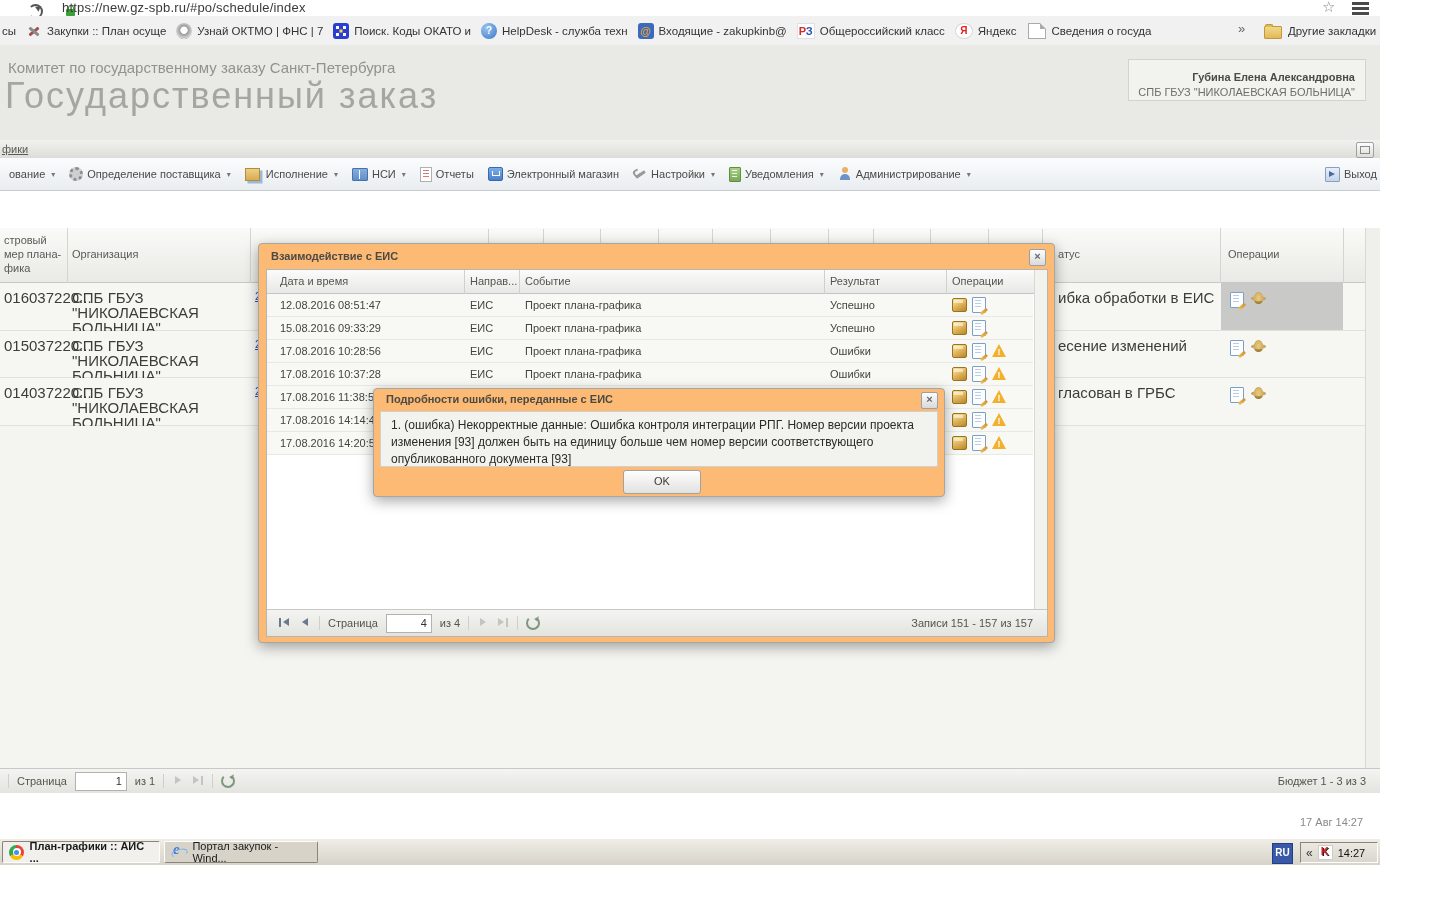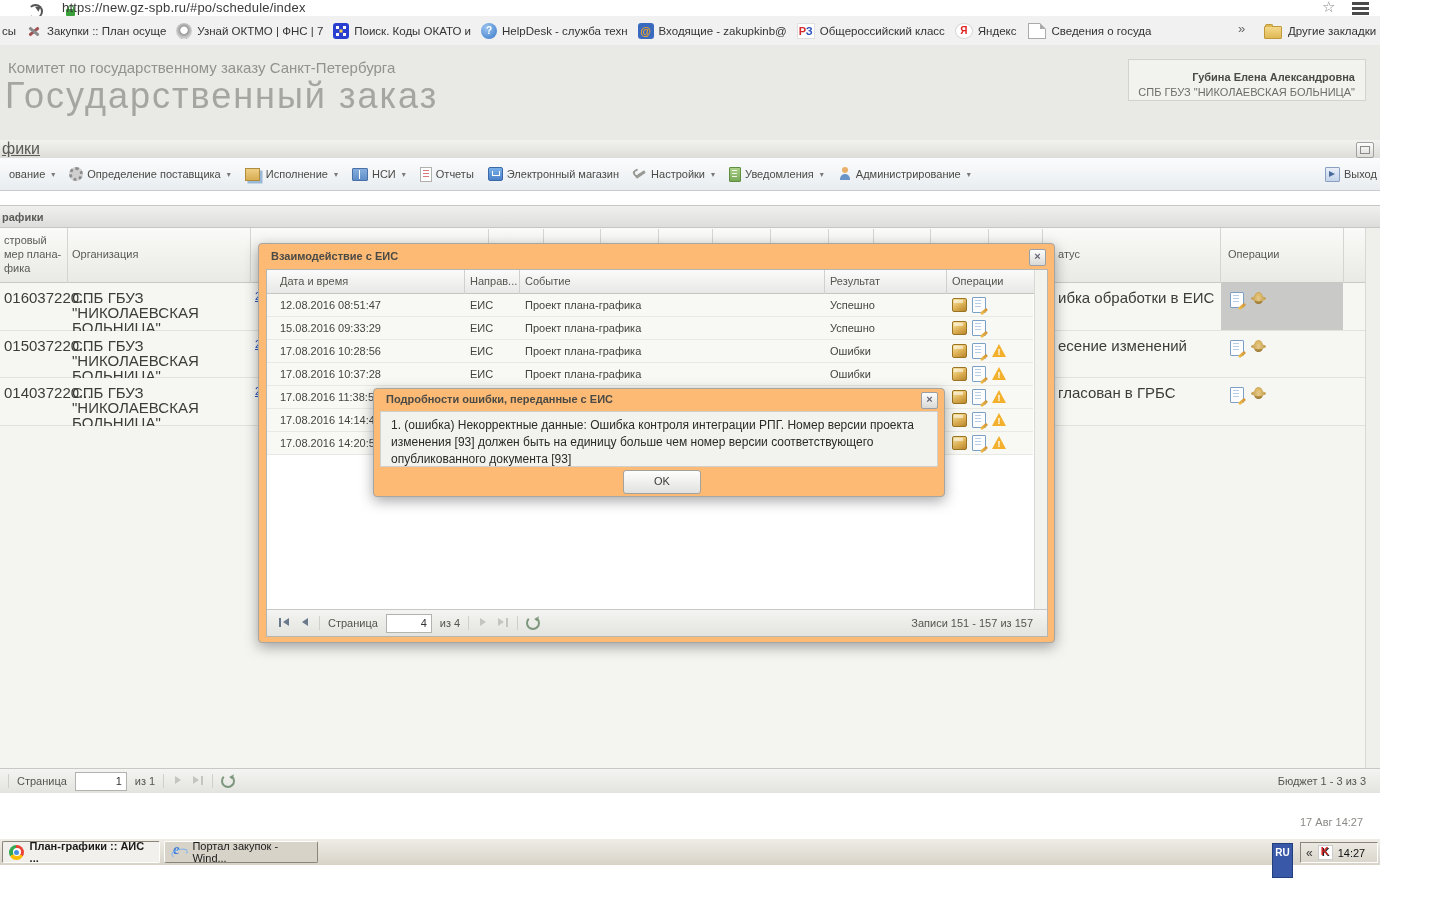--- a/index.html
+++ b/index.html
@@ -46,21 +46,21 @@
 
   
   .appheader{position:absolute;left:0;top:45px;width:1380px;height:95px;background:#e9e9e5;}
   .committee{position:absolute;left:8px;top:14px;font-size:15px;color:#92928e;}
   .apptitle{position:absolute;left:5px;top:30px;font-size:36px;color:#a5a5a1;letter-spacing:2px;}
   .userbox{position:absolute;left:1128px;top:14px;width:238px;height:42px;background:#f2f2ee;border:1px solid #d2d2ce;text-align:right;padding:10px 10px 0 0;box-sizing:border-box;}
   .uname{font-size:11px;font-weight:bold;color:#4a4a46;line-height:15px;}
   .uorg{font-size:11px;color:#6d6d69;line-height:15px;}
 
   
-  .panelbar{position:absolute;left:0;top:140px;width:1380px;height:18px;background:linear-gradient(#f2f2f0,#dcdcd8);border-bottom:1px solid #c2c2be;font-size:16px;color:#5a5a56;line-height:18px;text-decoration:underline;}
+  .panelbar{position:absolute;left:0;top:140px;width:1380px;height:18px;background:linear-gradient(#f2f2f0,#dcdcd8);border-bottom:1px solid #c2c2be;font-size:11px;color:#5a5a56;line-height:18px;text-decoration:underline;}
   .collapsebtn{position:absolute;left:1356px;top:2px;width:16px;height:14px;border:1px solid #a0a09c;border-radius:2px;background:linear-gradient(#fdfdfd,#dcdcda);}
   .collapsebtn::after{content:"";position:absolute;left:3px;top:3px;width:8px;height:6px;border:1px solid #8a8a86;}
   .menubar{position:absolute;left:0;top:158px;width:1380px;height:32px;background:linear-gradient(#fbfcfd,#e9edf0);border-bottom:1px solid #c8ccd0;}
   .menuflex{position:absolute;left:0;top:0;height:32px;display:flex;align-items:center;gap:14px;margin-left:9px;}
   .mi{display:flex;align-items:center;gap:4px;font-size:11px;color:#4a4a46;white-space:nowrap;}
   .mi .arr{font-size:8px;color:#777;margin-left:2px;}
   .exitbox{position:absolute;left:1325px;top:0;height:32px;display:flex;align-items:center;gap:4px;font-size:11px;color:#4a4a46;}
 
   .ic-gears{width:14px;height:14px;border:3px dotted #8c8c8c;border-radius:50%;background:#cfcfcf;box-sizing:border-box;}
   .ic-exec{width:13px;height:11px;background:linear-gradient(#eece84,#d8ac52);border:1px solid #b08c3e;box-shadow:2.5px 2.5px 0 #9ab8d8;margin-right:2px;}
@@ -142,21 +142,21 @@
   .taskbar{position:absolute;left:0;top:838px;width:1380px;height:27px;background:linear-gradient(#efede6,#d7d3c9);border-top:1px solid #fff;box-sizing:border-box;}
   .tbtn{position:absolute;top:2px;height:22px;display:flex;align-items:center;gap:6px;font-size:11px;padding:0 6px;box-sizing:border-box;border-radius:2px;}
   .tbtn.active{background:#f1f0ec;border:1px solid;border-color:#8a8578 #fdfdfb #fdfdfb #8a8578;font-weight:bold;color:#1a1a1a;}
   .tbtn.normal{background:#d7d3c9;border:1px solid;border-color:#fdfdfb #8a8578 #8a8578 #fdfdfb;color:#1a1a1a;}
   .ic-chrome{width:15px;height:15px;border-radius:50%;background:conic-gradient(#ea4335 0 120deg,#fbbc05 0 240deg,#34a853 0 360deg);}
   .ic-chrome::before{content:"";position:absolute;left:3.5px;top:3.5px;width:8px;height:8px;border-radius:50%;background:#fff;}
   .ic-chrome::after{content:"";position:absolute;left:5px;top:5px;width:5px;height:5px;border-radius:50%;background:#4a90e2;}
   .ic-ie{width:16px;height:16px;}
   .ic-ie::before{content:"e";position:absolute;left:2px;top:-3px;font:bold italic 15px/16px "Liberation Serif",serif;color:#3a7ad8;}
   .ic-ie::after{content:"";position:absolute;left:0;top:5px;width:15px;height:6px;border:1.5px solid #7ab0f0;border-radius:50%;border-bottom-color:transparent;transform:rotate(-14deg);}
-  .langbox{position:absolute;left:1272px;top:4px;width:21px;height:35px;background:#3a58a8;border:1px solid #22407e;color:#fff;font:bold 10px/17px "Liberation Sans",sans-serif;text-align:center;box-sizing:border-box;}
+  .langbox{position:absolute;left:1272px;top:4px;width:21px;height:21px;background:#3a58a8;border:1px solid #22407e;color:#fff;font:bold 10px/17px "Liberation Sans",sans-serif;text-align:center;box-sizing:border-box;}
   .tray{position:absolute;left:1300px;top:3px;width:78px;height:21px;border:1px solid;border-color:#8a8578 #fdfdfb #fdfdfb #8a8578;display:flex;align-items:center;gap:5px;padding:0 5px;box-sizing:border-box;}
   .trchev{font-size:12px;color:#333;}
   .ic-kav{width:13px;height:13px;background:#fff;border:1px solid #ccc;}
   .ic-kav::after{content:"K";position:absolute;left:2px;top:-1px;font:bold 11px/13px "Liberation Sans",sans-serif;color:#d42222;text-shadow:1px 1px 0 #222;}
   .trtime{font-size:11px;color:#111;}
 </style>
 </head>
 <body>
 
 <div class="screen">
@@ -274,23 +274,20 @@
           <span>Администрирование</span>
           <span class="arr">▾</span>
         </span>
     </div>
     <span class="exitbox">
         <span class="ic ic-exit"></span>
         <span>Выход</span>
       </span>
   </div>
 
-  <div class="sectionbar">
-    <span style="padding-left:2px">рафики</span>
-  </div>
 
   <div class="gridheader">
     <span class="hcell" style="left:4px;top:5px">
       <span>стровый</span><br>
       <span>мер плана-</span><br>
       <span>фика</span>
     </span>
     <span class="hcell" style="left:72px;top:19px">Организация</span>
     <span class="hcell" style="left:1058px;top:19px">атус</span>
     <span class="hcell" style="left:1228px;top:19px">Операции</span>

